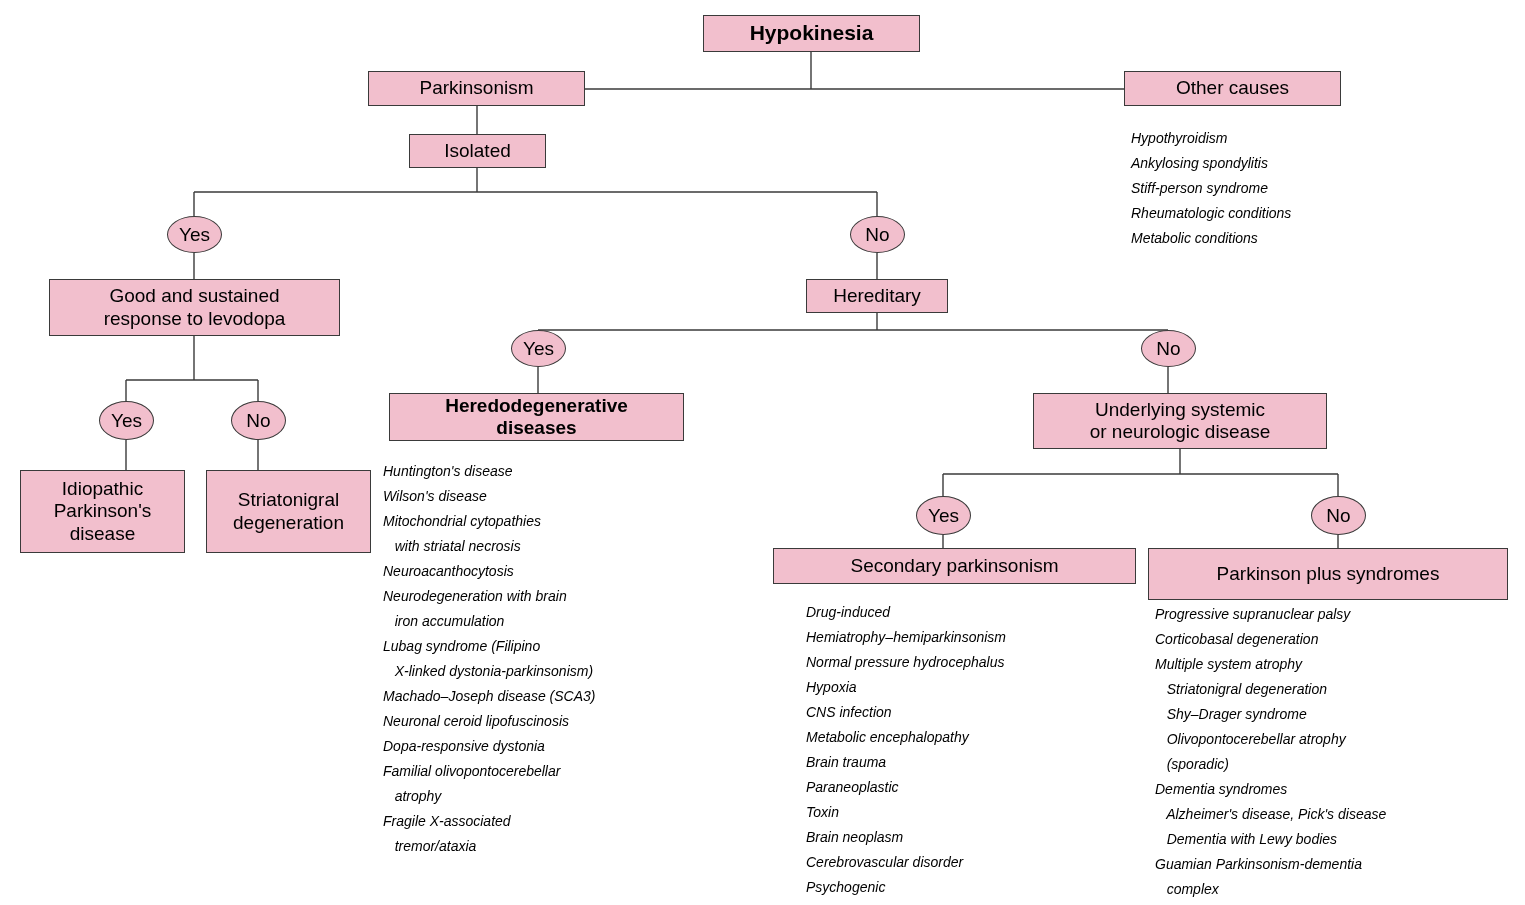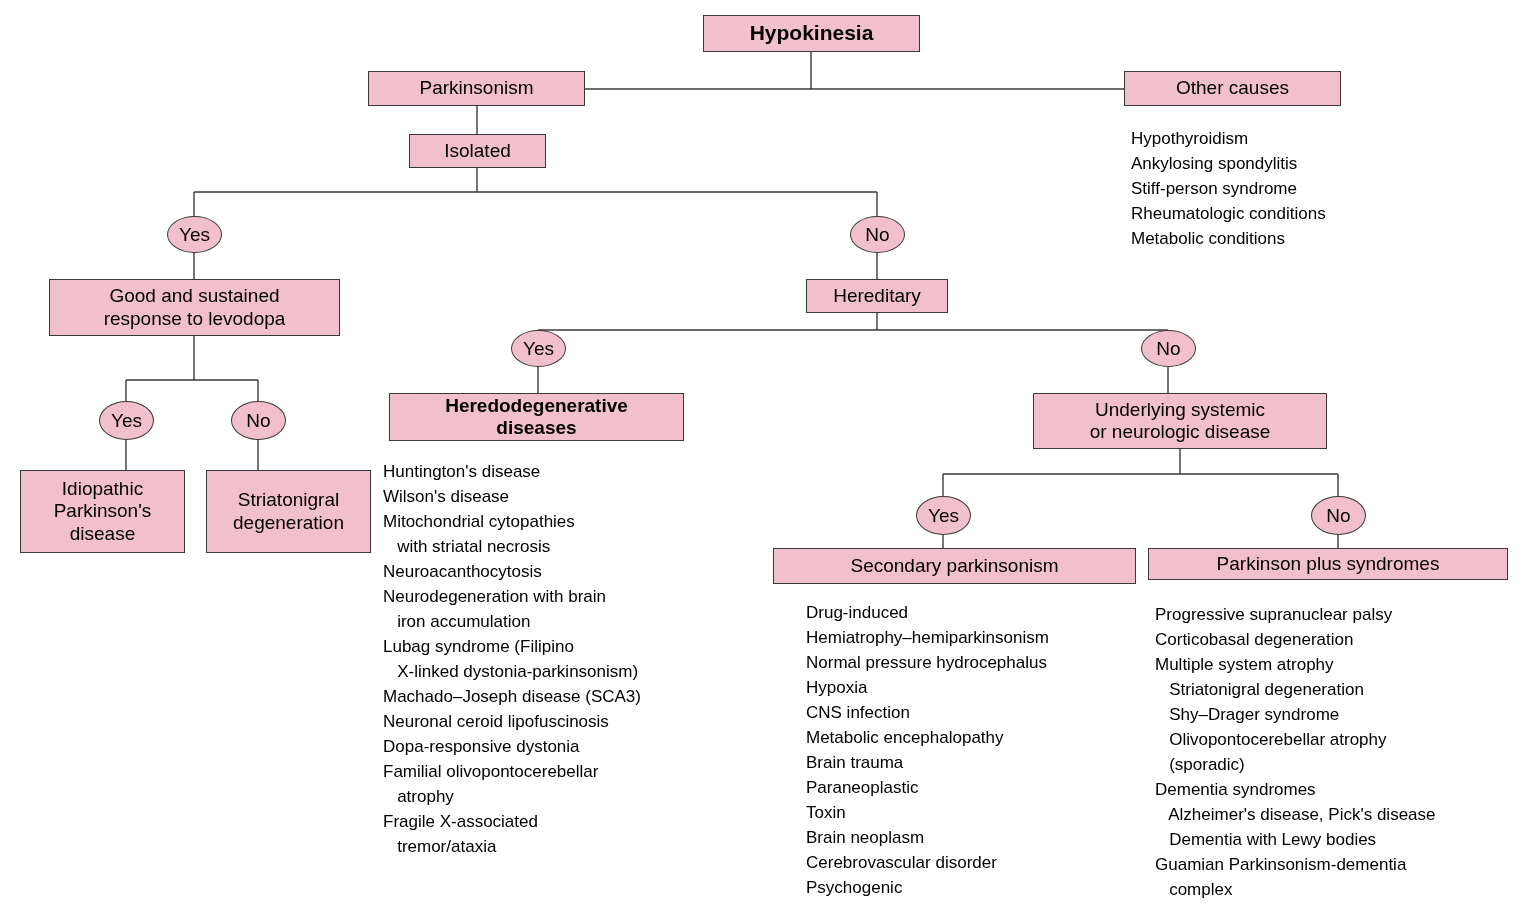--- a/index.html
+++ b/index.html
@@ -50,23 +50,24 @@
     border: 1px solid #3a3a3a;
     border-radius: 50%;
     display: flex;
     align-items: center;
     justify-content: center;
     font-size: 19px;
     text-align: right;
   }
   .listblock {
     position: absolute;
-    font-size: 17px;
+    font-size: 14px;
     line-height: 25px;
     white-space: pre;
+    font-style: italic;
   }
   .listblock div {
     white-space: pre;
   }
 </style>
 </head>
 <body>
 
 <div id="canvas">
 
@@ -160,21 +161,21 @@
 
   <div class="node" style="left:1033px; top:393px; width:294px; height:56px; white-space:pre-line;">Underlying systemic
 or neurologic disease</div>
 
   <div class="pill" style="left:916px; top:496px; width:55px; height:39px;">Yes</div>
 
   <div class="pill" style="left:1311px; top:496px; width:55px; height:39px;">No</div>
 
   <div class="node" style="left:773px; top:548px; width:363px; height:36px;">Secondary parkinsonism</div>
 
-  <div class="node" style="left:1148px; top:548px; width:360px; height:32px;">Parkinson plus syndromes</div>
+  <div class="node" style="left:1148px; top:548px; width:360px; height:52px;">Parkinson plus syndromes</div>
 
   <div class="listblock" style="left:1131px; top:126px; width:390px;"><div>Hypothyroidism</div><div>Ankylosing spondylitis</div><div>Stiff-person syndrome</div><div>Rheumatologic conditions</div><div>Metabolic conditions</div></div>
 
   <div class="listblock" style="left:383px; top:459px; width:330px;"><div>Huntington's disease</div><div>Wilson's disease</div><div>Mitochondrial cytopathies</div><div>   with striatal necrosis</div><div>Neuroacanthocytosis</div><div>Neurodegeneration with brain</div><div>   iron accumulation</div><div>Lubag syndrome (Filipino</div><div>   X-linked dystonia-parkinsonism)</div><div>Machado–Joseph disease (SCA3)</div><div>Neuronal ceroid lipofuscinosis</div><div>Dopa-responsive dystonia</div><div>Familial olivopontocerebellar</div><div>   atrophy</div><div>Fragile X-associated</div><div>   tremor/ataxia</div></div>
 
   <div class="listblock" style="left:806px; top:600px; width:330px;"><div>Drug-induced</div><div>Hemiatrophy–hemiparkinsonism</div><div>Normal pressure hydrocephalus</div><div>Hypoxia</div><div>CNS infection</div><div>Metabolic encephalopathy</div><div>Brain trauma</div><div>Paraneoplastic</div><div>Toxin</div><div>Brain neoplasm</div><div>Cerebrovascular disorder</div><div>Psychogenic</div></div>
 
   <div class="listblock" style="left:1155px; top:602px; width:360px;"><div>Progressive supranuclear palsy</div><div>Corticobasal degeneration</div><div>Multiple system atrophy</div><div>   Striatonigral degeneration</div><div>   Shy–Drager syndrome</div><div>   Olivopontocerebellar atrophy</div><div>   (sporadic)</div><div>Dementia syndromes</div><div>   Alzheimer's disease, Pick's disease</div><div>   Dementia with Lewy bodies</div><div>Guamian Parkinsonism-dementia</div><div>   complex</div></div>
 
 </div>

